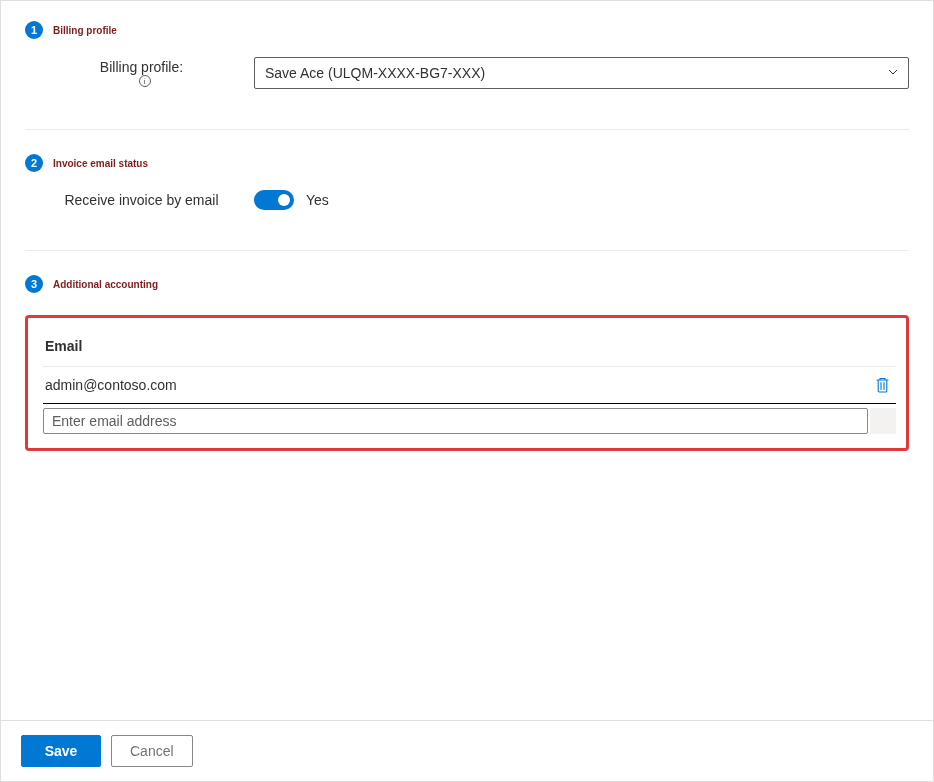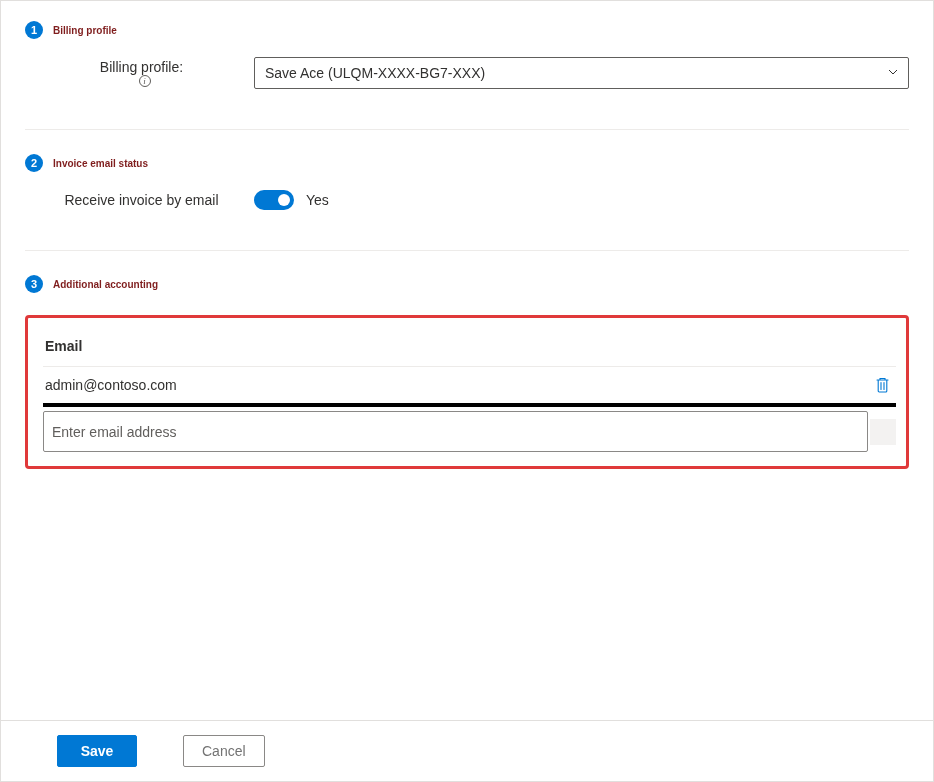--- a/index.html
+++ b/index.html
@@ -141,21 +141,21 @@
       font-weight: 600;
       font-size: 14px;
       padding: 6px 2px 12px 2px;
       border-bottom: 1px solid #edebe9;
     }
     .recipient-row {
       display: flex;
       align-items: center;
       justify-content: space-between;
       padding: 8px 4px 8px 2px;
-      border-bottom: 4px solid #000000;
+      border-bottom: 1px solid #000000;
     }
     .recipient-email {
       font-size: 14px;
       color: #323130;
     }
     .delete-btn {
       cursor: pointer;
       color: #0078d4;
       display: flex;
       align-items: center;
@@ -165,21 +165,21 @@
       display: flex;
       align-items: center;
       padding-top: 4px;
     }
     .email-input {
       flex: 1;
       border: 1px solid #8a8886;
       border-radius: 2px;
       padding: 5px 8px;
       font-size: 14px;
-      height: 41px;
+      height: 26px;
       outline: none;
       margin-right: 2px;
     }
     .email-input::placeholder {
       color: #605e5c;
     }
     .input-spacer {
       width: 26px;
       height: 26px;
       background: #f3f2f1;
@@ -193,21 +193,20 @@
     .btn {
       min-width: 80px;
       height: 32px;
       padding: 0 18px;
       border-radius: 2px;
       font-size: 14px;
       cursor: pointer;
       display: flex;
       align-items: center;
       justify-content: center;
-      margin-left: 36px;
     }
     .btn-primary {
       background: #0078d4;
       color: #fff;
       border: 1px solid #0078d4;
       font-weight: 600;
     }
     .btn-default {
       background: #fff;
       color: #737373;

